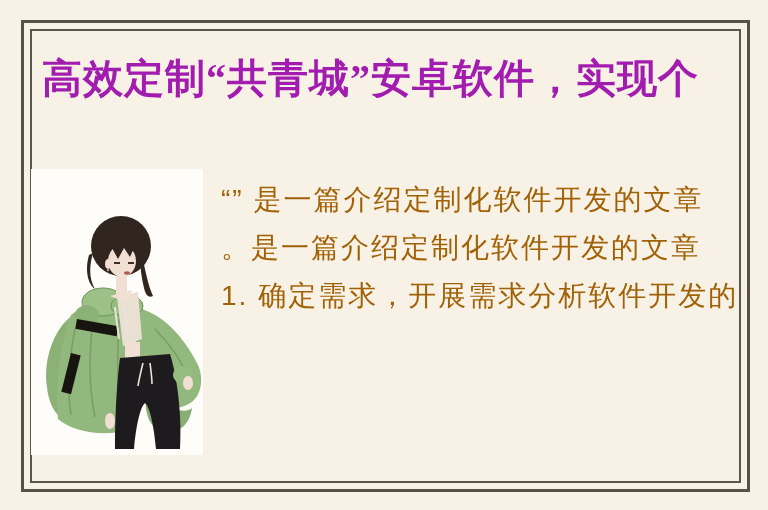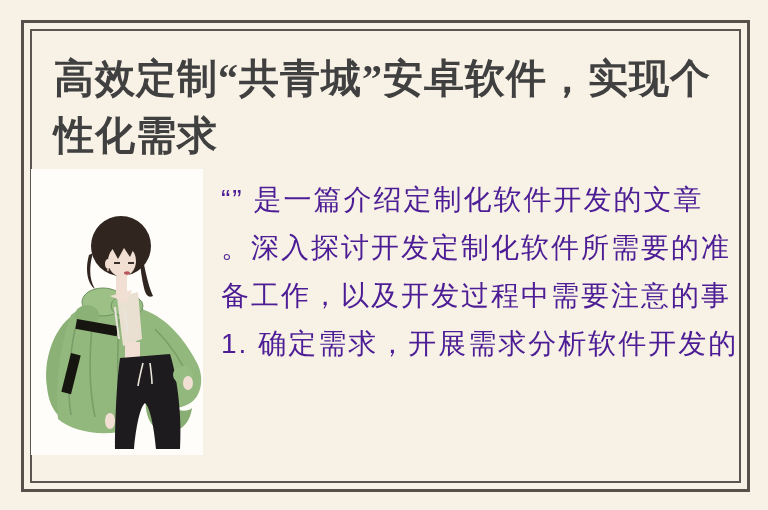--- a/index.html
+++ b/index.html
@@ -25,24 +25,24 @@
   .frame-inner {
     position: absolute;
     left: 6px;
     top: 6px;
     right: 6px;
     bottom: 6px;
     border: 2px solid #5b554f;
   }
   .title {
     position: absolute;
-    left: 54px;
+    left: 42px;
     top: 50px;
     width: 702px;
-    color: #404040;
+    color: #a21caf;
     font-family: "Liberation Serif", "DejaVu Serif", serif;
     font-weight: 700;
     font-size: 40px;
     line-height: 57px;
     letter-spacing: 1px;
   }
   .title-line {
     white-space: nowrap;
   }
   .photo {
@@ -56,42 +56,41 @@
   .photo svg {
     display: block;
     width: 172px;
     height: 286px;
   }
   .body-text {
     position: absolute;
     left: 221px;
     top: 176px;
     width: 527px;
-    color: #4c1d95;
+    color: #a16207;
   }
   .body-line {
     height: 48px;
     line-height: 48px;
     font-size: 28px;
     letter-spacing: 2px;
     white-space: nowrap;
   }
 </style>
 </head>
 <body>
 
 <div class="page">
 
   <div class="frame-outer">
     <div class="frame-inner"></div>
   </div>
 
   <h1 class="title" style="margin:0;">
     <div class="title-line">高效定制“共青城”安卓软件，实现个</div>
-    <div class="title-line">性化需求</div>
   </h1>
 
   <div class="photo">
     <svg viewBox="0 0 172 286" xmlns="http://www.w3.org/2000/svg">
 
       <rect x="0" y="0" width="172" height="286" fill="#fefdfa"></rect>
 
       <path d="M42,146 C22,160 12,192 16,218 C18,240 30,256 48,253 C62,249 66,232 61,212 C54,188 52,164 52,150 Z" fill="#8bb177"></path>
       <ellipse cx="54" cy="241" rx="14" ry="11" fill="#97bc82"></ellipse>
 
@@ -134,18 +133,17 @@
       <ellipse cx="96" cy="104" rx="3" ry="1.7" fill="#b9565a"></ellipse>
 
       <ellipse cx="152" cy="206" rx="10" ry="9" fill="#97bc82"></ellipse>
       <ellipse cx="157" cy="214" rx="5" ry="7" fill="#f2dfd3"></ellipse>
       <ellipse cx="79" cy="252" rx="5" ry="8" fill="#f2dfd3"></ellipse>
     </svg>
   </div>
 
   <div class="body-text">
     <div class="body-line">“” 是一篇介绍定制化软件开发的文章</div>
-    <div class="body-line">。深入探讨开发定制化软件所需要的准</div>
-    <div class="body-line">备工作，以及开发过程中需要注意的事</div>
+    <div class="body-line">。是一篇介绍定制化软件开发的文章</div>
     <div class="body-line">1. 确定需求，开展需求分析软件开发的</div>
   </div>
 
 </div>
 
 </body></html>

